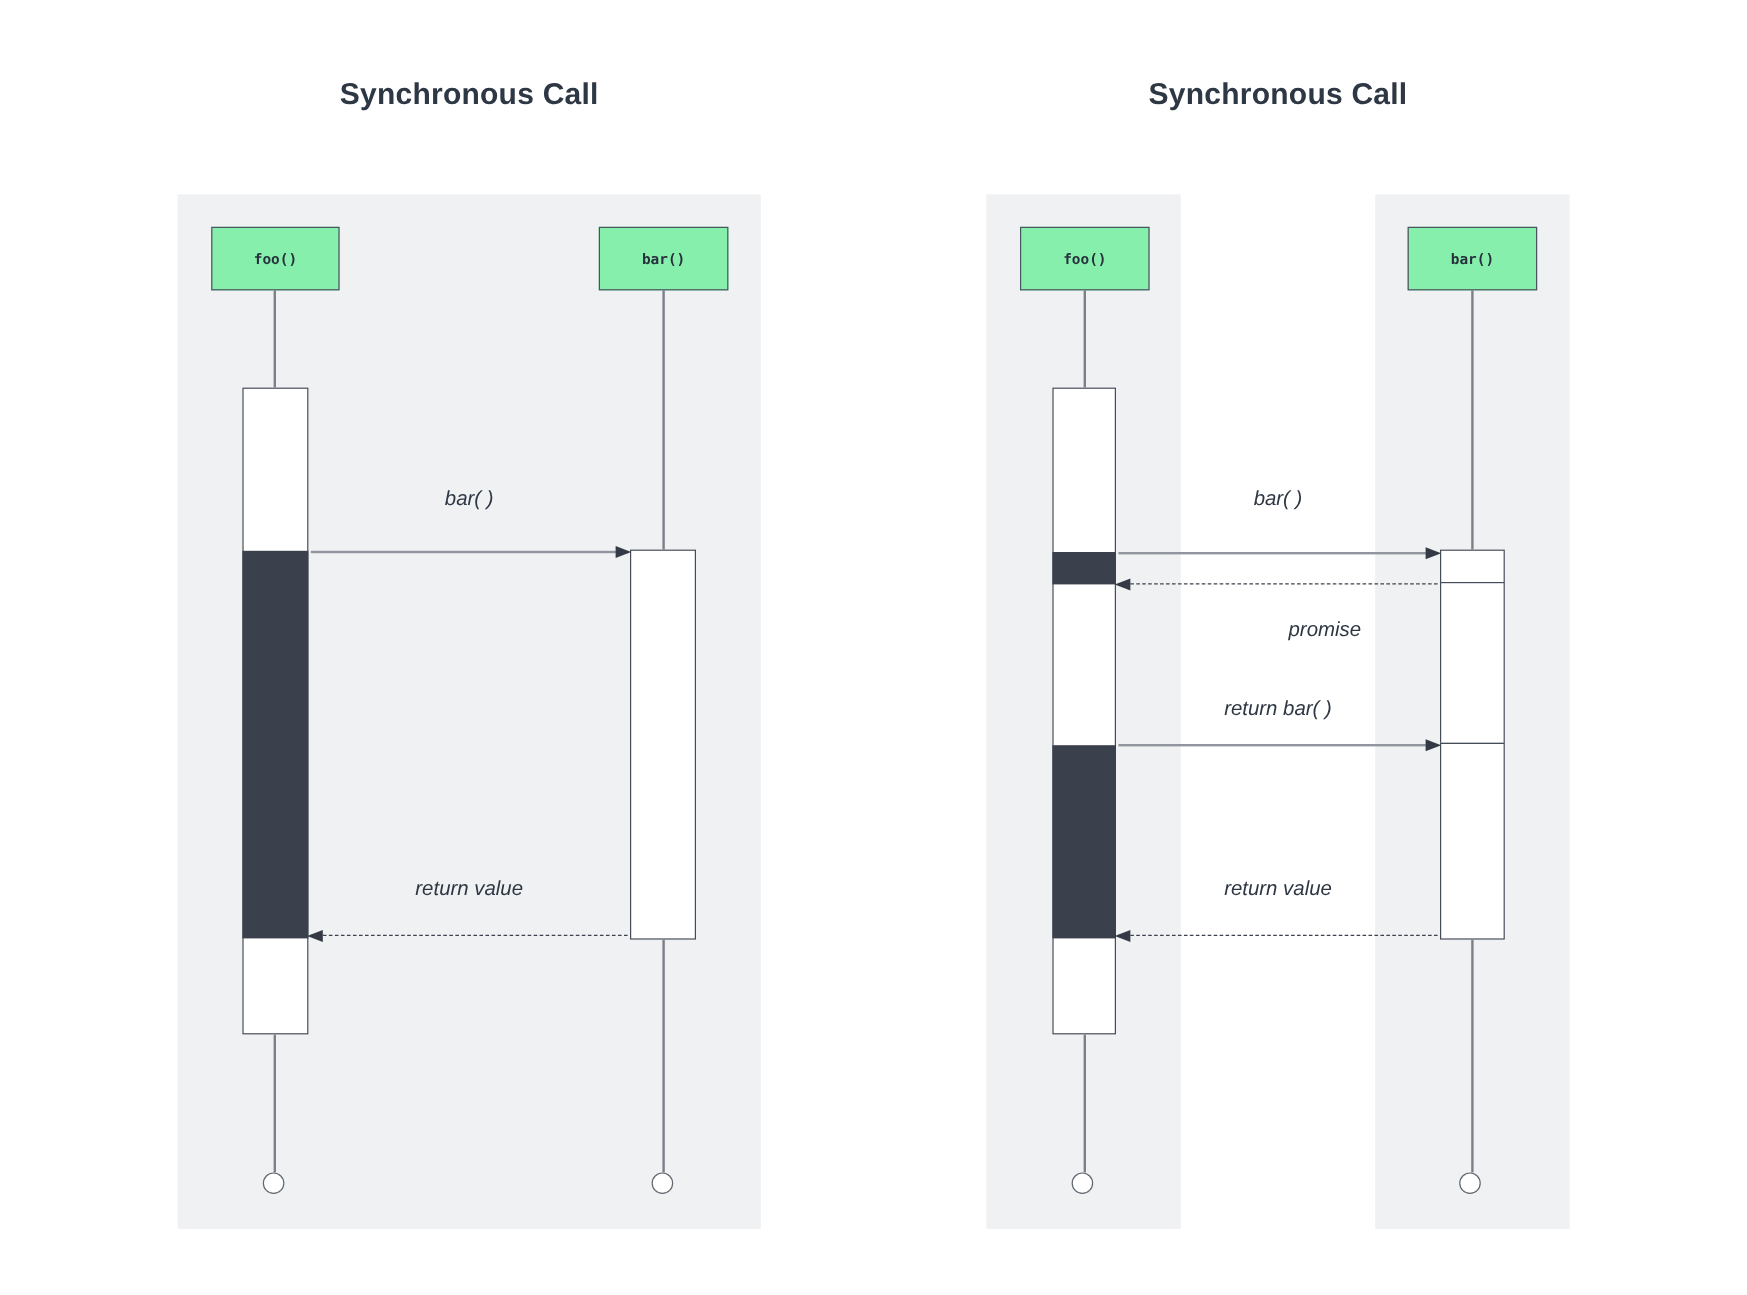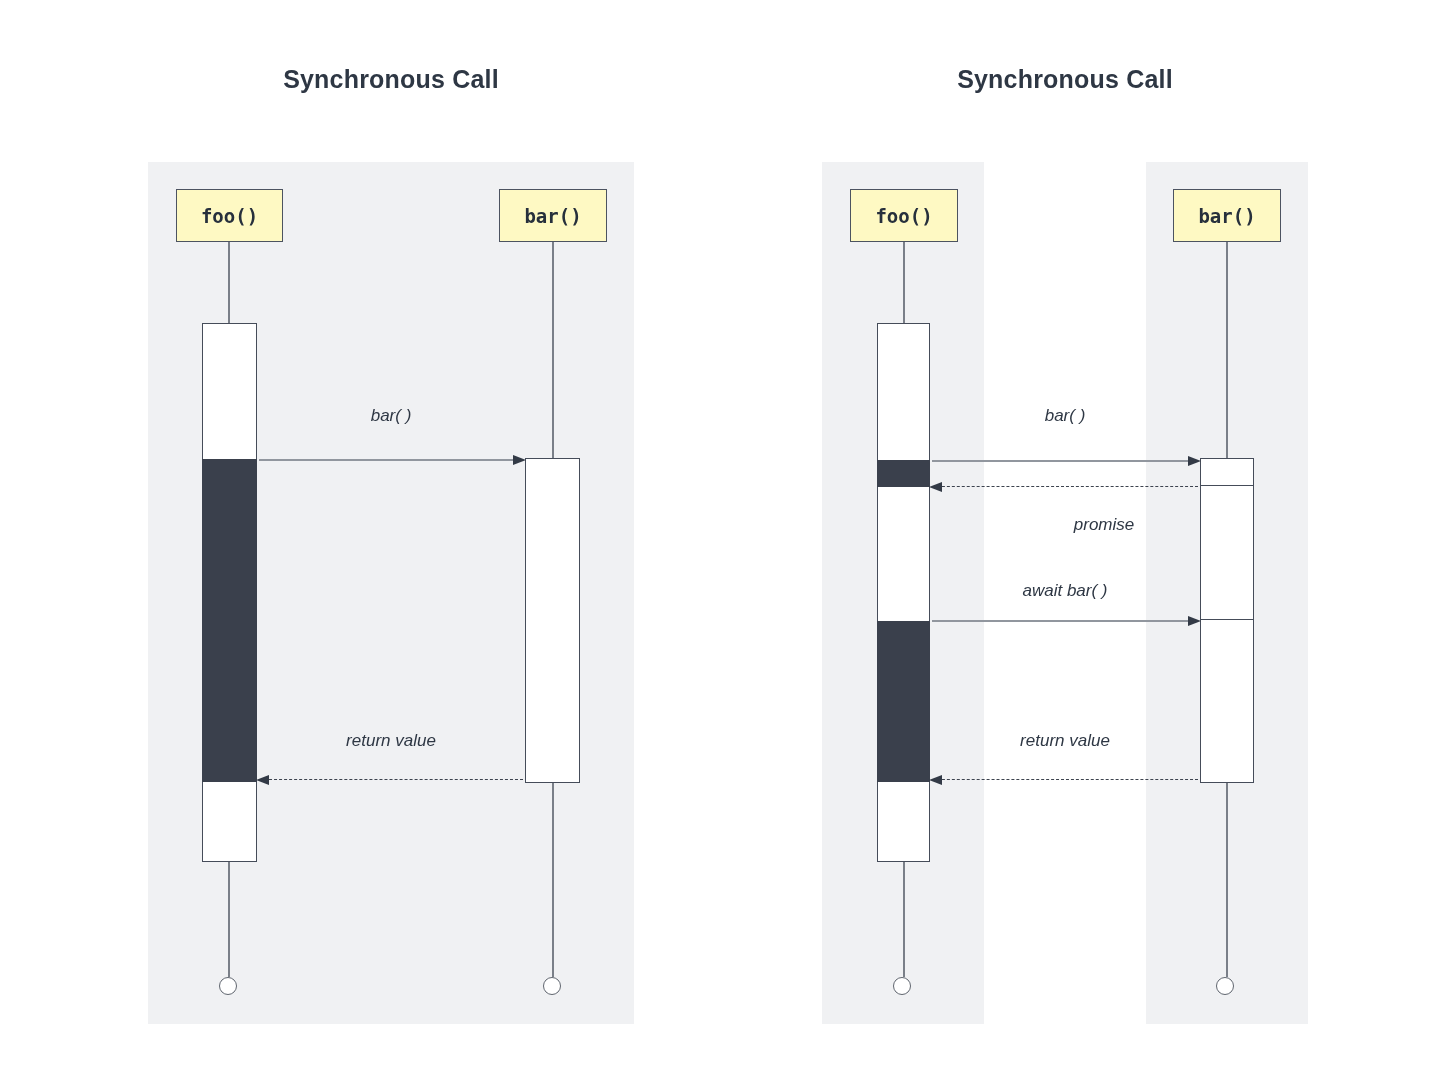--- a/index.html
+++ b/index.html
@@ -19,28 +19,28 @@
     color:#2e3744;
     text-align:center;
     letter-spacing:0.2px;
   }
   .panel {
     position:absolute;
     background:#f0f1f3;
   }
   .actor-box {
     position:absolute;
-    background:#fef9c3;
+    background:#86efac;
     border:1px solid #4c5360;
     display:flex;
     align-items:center;
     justify-content:center;
     font-family:"DejaVu Sans Mono", monospace;
     font-weight:700;
-    font-size:19px;
+    font-size:12px;
     color:#27303c;
   }
   .lifeline {
     position:absolute;
     width:1.5px;
     background:#7a7f88;
   }
   .activation {
     position:absolute;
     background:#ffffff;
@@ -158,21 +158,21 @@
     <span class="head head-right"></span>
   </div>
   <div class="msg-label" style="left:822px; top:406px; width:486px;">bar( )</div>
 
   <div class="arrow" style="left:930px; top:481px; width:270px;">
     <span class="shaft-dashed"></span>
     <span class="head head-left"></span>
   </div>
   <div class="msg-label" style="left:822px; top:515px; width:564px;">promise</div>
 
-  <div class="msg-label" style="left:822px; top:581px; width:486px;">await bar( )</div>
+  <div class="msg-label" style="left:822px; top:581px; width:486px;">return bar( )</div>
   <div class="arrow" style="left:930px; top:615px; width:270px;">
     <span class="shaft-solid"></span>
     <span class="head head-right"></span>
   </div>
 
   <div class="arrow" style="left:930px; top:774px; width:270px;">
     <span class="shaft-dashed"></span>
     <span class="head head-left"></span>
   </div>
   <div class="msg-label" style="left:822px; top:731px; width:486px;">return value</div>

